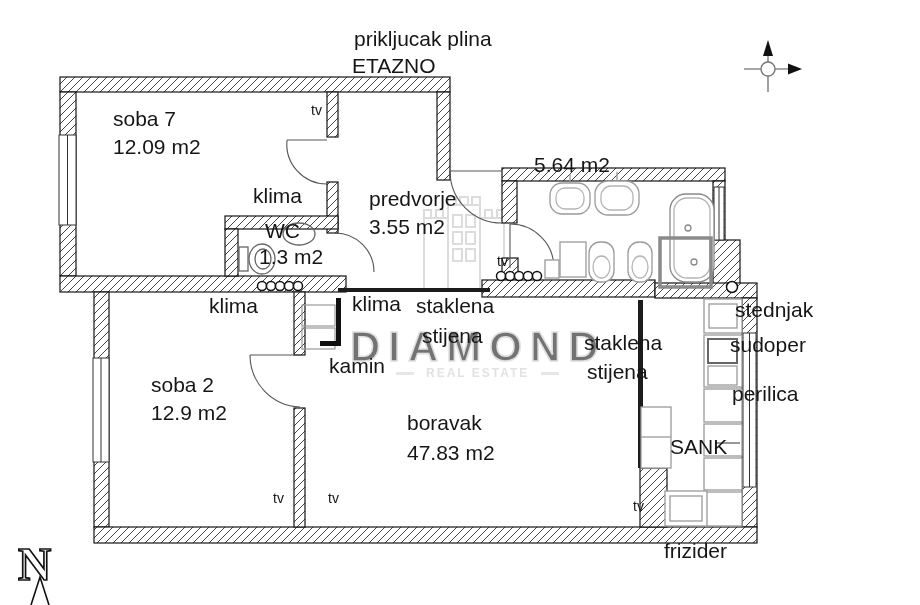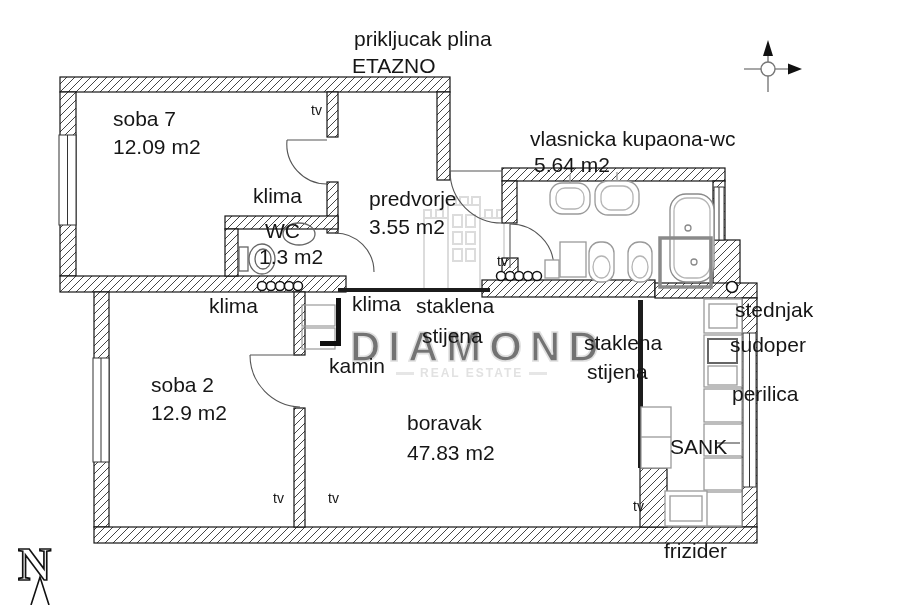--- a/index.html
+++ b/index.html
@@ -14,21 +14,21 @@
   .lbl.small{font-size:14px;}
   #plan-svg{position:absolute;left:0;top:0;z-index:2;}
   .layer-labels{position:absolute;left:16px;top:0;width:100%;height:100%;z-index:3;pointer-events:none;}
   
   .watermark{position:absolute;left:0;top:0;width:100%;height:100%;z-index:1;}
   .wm-brand{
     position:absolute;left:350px;top:323px;font-size:42px;font-weight:bold;
     letter-spacing:8px;color:#737373;-webkit-text-stroke:1.6px #e0e0e0;
   }
   .wm-tagline{
-    position:absolute;left:396px;top:366px;display:flex;align-items:center;gap:6px;
+    position:absolute;left:396px;top:366px;display:flex;align-items:center;gap:12px;
     font-size:12px;font-weight:bold;letter-spacing:2px;color:#e2e2e2;
   }
   .wm-dash{width:18px;height:3px;background:#e6e6e6;}
   .north{
     position:absolute;left:18px;top:538px;font-family:"Liberation Serif", serif;
     font-size:46px;font-weight:bold;color:#ffffff;-webkit-text-stroke:1.7px #111;
     z-index:3;
   }
 </style>
 </head>
@@ -259,21 +259,20 @@
     <div class="lbl" style="left:97px;top:136px">12.09 m2</div>
     <div class="lbl small" style="left:295px;top:103px">tv</div>
     <div class="lbl" style="left:237px;top:185px">klima</div>
 
     <div class="lbl" style="left:249px;top:220px">WC</div>
     <div class="lbl" style="left:243px;top:246px">1.3 m2</div>
 
     <div class="lbl" style="left:353px;top:188px">predvorje</div>
     <div class="lbl" style="left:353px;top:216px">3.55 m2</div>
 
-    <div class="lbl" style="left:514px;top:128px">vlasnicka kupaona-wc</div>
     <div class="lbl" style="left:518px;top:154px">5.64 m2</div>
 
     <div class="lbl small" style="left:481px;top:254px">tv</div>
 
     <div class="lbl" style="left:193px;top:295px">klima</div>
     <div class="lbl" style="left:336px;top:293px">klima</div>
 
     <div class="lbl" style="left:400px;top:295px">staklena</div>
     <div class="lbl" style="left:406px;top:325px">stijena</div>
     <div class="lbl" style="left:568px;top:332px">staklena</div>

